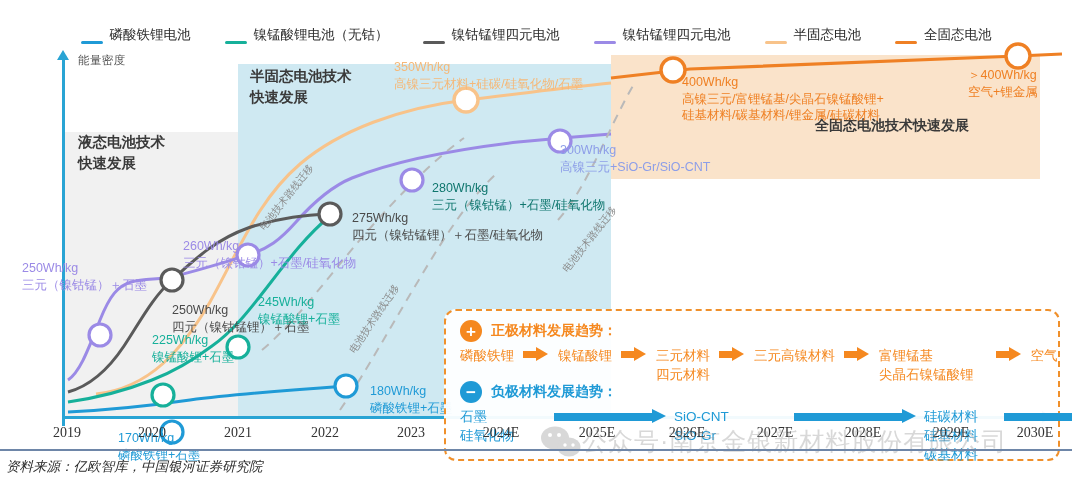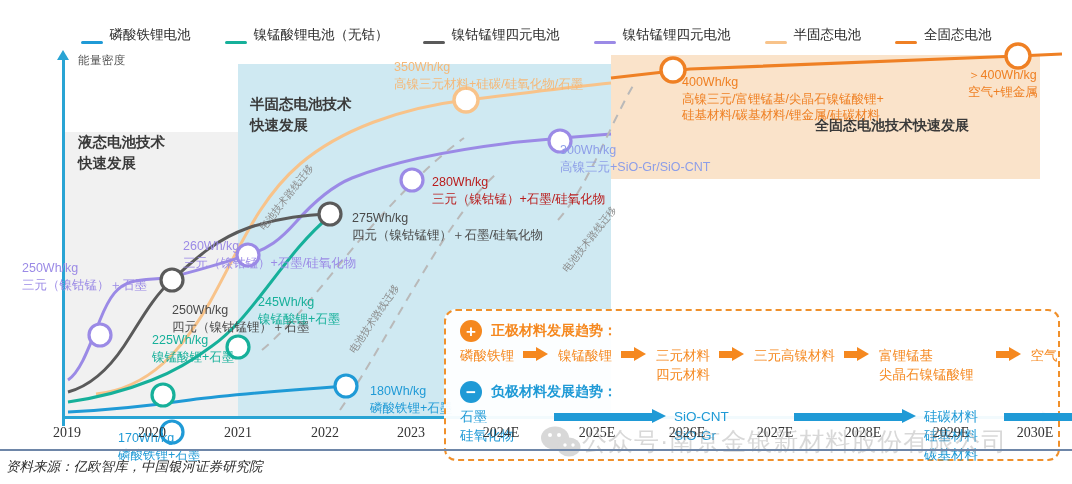--- a/index.html
+++ b/index.html
@@ -23,21 +23,21 @@
   
   .plot{position:absolute;left:0;top:50px;width:1072px;height:375px;}
 
   .band{position:absolute;}
   .band-gray{left:62px;top:82px;width:176px;height:284px;background:#f1f1f1;}
   .band-blue{left:238px;top:14px;width:373px;height:352px;background:#cfe9f2;}
   .band-orange{left:611px;top:5px;width:429px;height:124px;background:#fae3ca;}
 
   .band-title{position:absolute;font-size:14.5px;font-weight:bold;color:#3a3a3a;line-height:1.42;}
   .bt-gray{left:78px;top:82px;}
-  .bt-blue{left:250px;top:16px;margin-top:28px;}
+  .bt-blue{left:250px;top:16px;}
   .bt-orange{left:815px;top:66px;font-size:14px;}
 
   
   .y-axis{position:absolute;left:62px;top:8px;width:2.5px;height:368px;background:#29a4d4;}
   .y-arrow{position:absolute;left:57px;top:0px;width:0;height:0;
     border-left:6px solid transparent;border-right:6px solid transparent;border-bottom:10px solid #29a4d4;}
   .y-label{position:absolute;left:78px;top:3px;font-size:11.5px;color:#555;letter-spacing:.4px;}
   .x-axis{position:absolute;left:62px;top:366px;width:982px;height:2.5px;background:#29a4d4;}
   .x-arrow{position:absolute;left:1042px;top:361px;width:0;height:0;
     border-top:6px solid transparent;border-bottom:6px solid transparent;border-left:11px solid #29a4d4;}
@@ -226,21 +226,21 @@
     <div class="ann" style="left:352px;top:160px;color:#4a4a4a;">
       <div class="v">275Wh/kg</div>
       <div class="d">四元（镍钴锰锂）＋石墨/硅氧化物</div>
     </div>
 
     <div class="ann" style="left:338px;top:333px;color:#1f9ad6;margin-left:32px;">
       <div class="v">180Wh/kg</div>
       <div class="d">磷酸铁锂+石墨</div>
     </div>
 
-    <div class="ann" style="left:432px;top:124px;color:#b91c1c;">
+    <div class="ann" style="left:432px;top:130px;color:#0f766e;">
       <div class="v">280Wh/kg</div>
       <div class="d">三元（镍钴锰）+石墨/硅氧化物</div>
     </div>
 
     <div class="ann" style="left:394px;top:9px;color:#f5b878;">
       <div class="v">350Wh/kg</div>
       <div class="d">高镍三元材料+硅碳/硅氧化物/石墨</div>
     </div>
 
     <div class="ann" style="left:560px;top:92px;color:#8d9ee8;">

